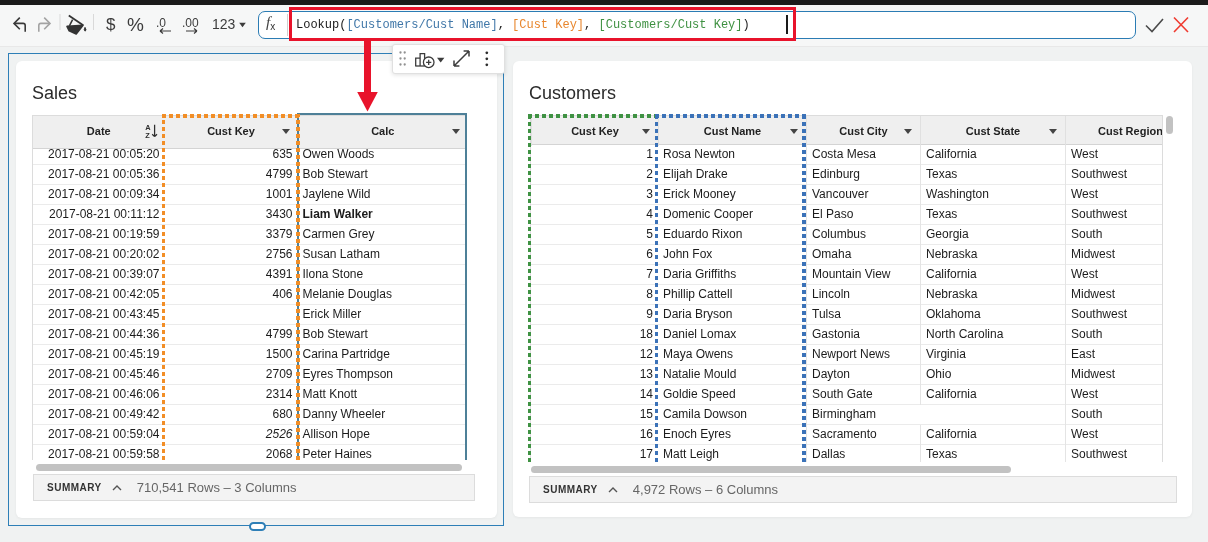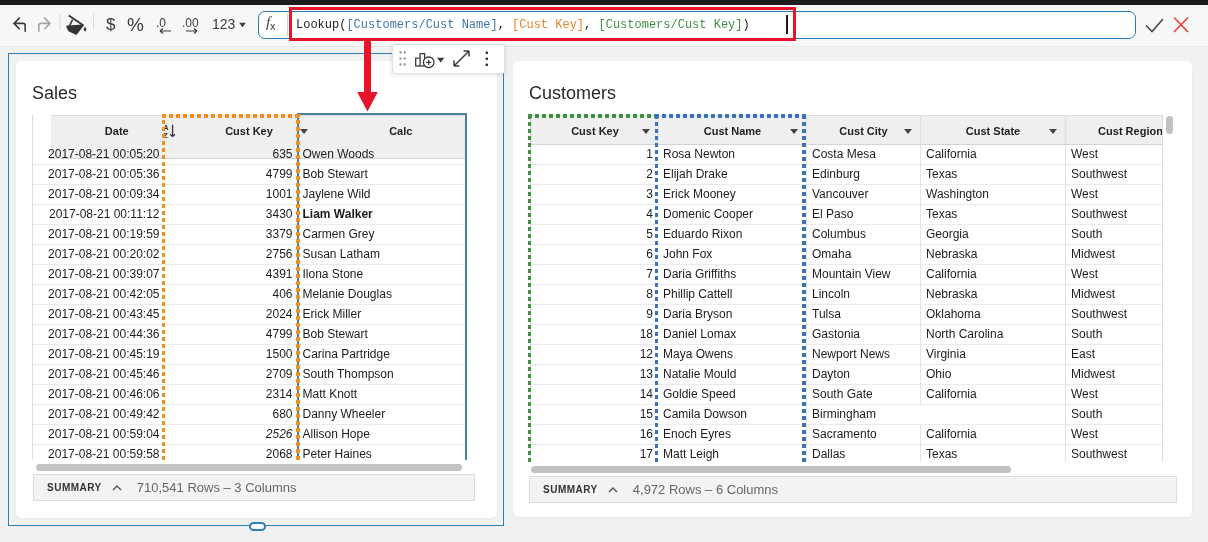--- a/index.html
+++ b/index.html
@@ -71,21 +71,21 @@
 </svg>
 
 <div class="abs" style="left:8px;top:53px;width:496px;height:473px;border:1.5px solid #2e7fb7;"></div>
 
 <div class="abs" style="left:249px;top:521.5px;width:17px;height:9px;background:#fff;border:2px solid #2e7fb7;border-radius:4.5px;z-index:5;"></div>
 
 <div class="abs" style="left:16px;top:61px;width:481px;height:457px;background:#fff;border-radius:6px;box-shadow:0 1px 3px rgba(0,0,0,0.05);"></div>
 <div class="abs" style="left:32px;top:83px;font-size:18px;color:#2b2b2b;">Sales</div>
 
 <div class="tbl" style="left:32px;top:115px;width:435.0px;height:345px;">
-<div class="thead" style="height:44px;margin-left:18px;">
+<div class="thead" style="height:34px;">
 <div class="th" style="left:0px;width:131.5px;height:30px;">
         <span class="thlbl">Date</span>
       </div>
 <svg class="sorticon" style="left:108.5px;top:6px;" width="18" height="18" viewBox="0 0 18 18">
 <text x="3.2" y="7.8" font-size="7.4" font-weight="bold" fill="#2e2e2e" font-family="Liberation Sans, sans-serif">A</text>
 <text x="3.2" y="15.6" font-size="7.4" font-weight="bold" fill="#2e2e2e" font-family="Liberation Sans, sans-serif">Z</text>
 <path d="M12.6 2.8 V14.6 M12.6 14.6 L10.2 12.2 M12.6 14.6 L15 12.2" stroke="#2e2e2e" stroke-width="1.25" fill="none"></path>
 </svg>
 <div class="th" style="left:131.5px;width:133px;height:30px;">
         <span class="thlbl">Cust Key</span>
@@ -131,37 +131,36 @@
 <div class="td tdr" style="left:131.5px;width:133px;">4391</div>
 <div class="td tdl" style="left:264.5px;width:170.5px;">Ilona Stone</div>
 </div>
 <div class="tr" style="top:170px;">
 <div class="td tdr" style="left:0;width:131.5px;">2017-08-21 00:42:05</div>
 <div class="td tdr" style="left:131.5px;width:133px;">406</div>
 <div class="td tdl" style="left:264.5px;width:170.5px;">Melanie Douglas</div>
 </div>
 <div class="tr" style="top:190px;">
 <div class="td tdr" style="left:0;width:131.5px;">2017-08-21 00:43:45</div>
-<div class="td tdr" style="left:131.5px;width:133px;">2024</div>
 <div class="td tdl" style="left:264.5px;width:170.5px;">Erick Miller</div>
 </div>
 <div class="tr" style="top:210px;">
 <div class="td tdr" style="left:0;width:131.5px;">2017-08-21 00:44:36</div>
 <div class="td tdr" style="left:131.5px;width:133px;">4799</div>
 <div class="td tdl" style="left:264.5px;width:170.5px;">Bob Stewart</div>
 </div>
 <div class="tr" style="top:230px;">
 <div class="td tdr" style="left:0;width:131.5px;">2017-08-21 00:45:19</div>
 <div class="td tdr" style="left:131.5px;width:133px;">1500</div>
 <div class="td tdl" style="left:264.5px;width:170.5px;">Carina Partridge</div>
 </div>
 <div class="tr" style="top:250px;">
 <div class="td tdr" style="left:0;width:131.5px;">2017-08-21 00:45:46</div>
 <div class="td tdr" style="left:131.5px;width:133px;">2709</div>
-<div class="td tdl" style="left:264.5px;width:170.5px;">South Thompson</div>
+<div class="td tdl" style="left:264.5px;width:170.5px;">Eyres Thompson</div>
 </div>
 <div class="tr" style="top:270px;">
 <div class="td tdr" style="left:0;width:131.5px;">2017-08-21 00:46:06</div>
 <div class="td tdr" style="left:131.5px;width:133px;">2314</div>
 <div class="td tdl" style="left:264.5px;width:170.5px;">Matt Knott</div>
 </div>
 <div class="tr" style="top:290px;">
 <div class="td tdr" style="left:0;width:131.5px;">2017-08-21 00:49:42</div>
 <div class="td tdr" style="left:131.5px;width:133px;">680</div>
 <div class="td tdl" style="left:264.5px;width:170.5px;">Danny Wheeler</div>

